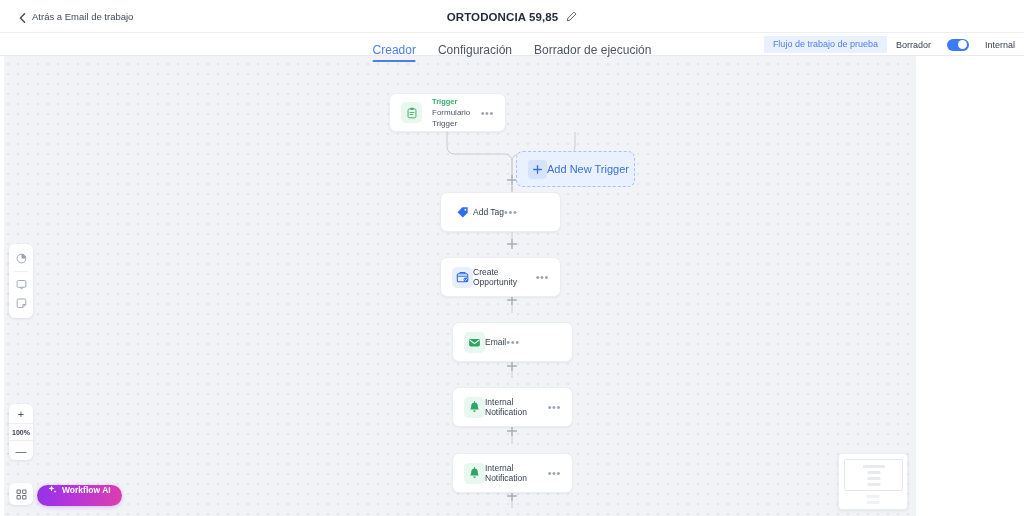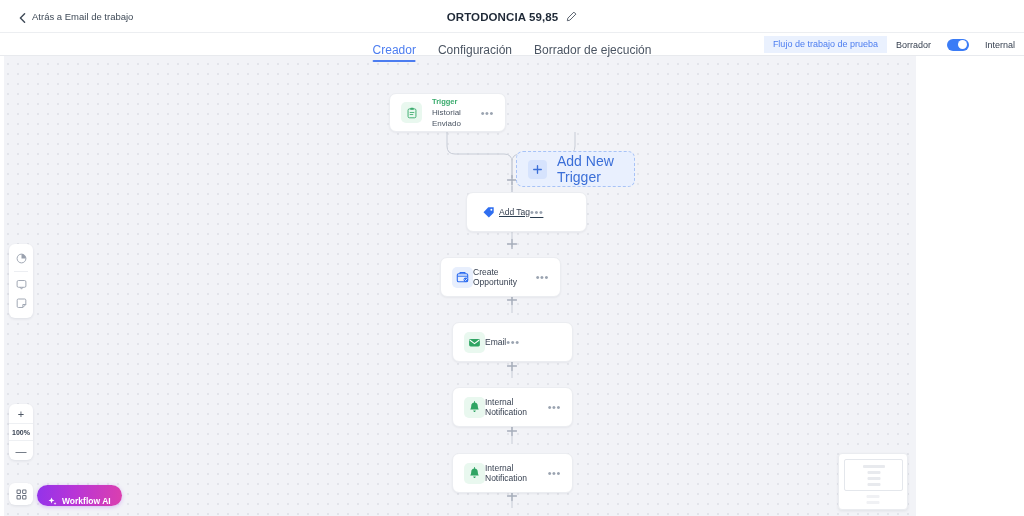--- a/index.html
+++ b/index.html
@@ -155,21 +155,21 @@
     position: absolute; border: 1.2px dashed #a8c3f7;
     background: #e9f0fe; border-radius: 7px;
     display: flex; align-items: center; cursor: pointer; z-index: 10;
   }
   .add-trigger .plus-box {
     width: 19px; height: 19px; border-radius: 4px; background: #d6e3fd;
     display: flex; align-items: center; justify-content: center;
     margin-left: 11px; flex: none;
   }
   .add-trigger .plus-box svg { display: block; }
-  .add-trigger .at-label { font-size: 14px; color: #3b6fd8; margin-left: 10px; }
+  .add-trigger .at-label { font-size: 11px; color: #3b6fd8; }
 
   
   .rail {
     position: absolute; left: 9px; top: 188px;
     width: 24px; background: #ffffff;
     border-radius: 6px; box-shadow: 0 1px 3px rgba(16,24,40,0.09);
     padding: 5px 0; z-index: 20;
   }
   .rail-btn {
     width: 24px; height: 19px;
@@ -205,21 +205,21 @@
     display: flex; align-items: center; justify-content: center;
     cursor: pointer; z-index: 20;
   }
   .fitbtn svg { display: block; }
 
   
   .wf-ai {
     position: absolute; left: 37px; top: 429px;
     height: 21px; border-radius: 11px;
     background: linear-gradient(95deg, #9333ea 0%, #b935d6 45%, #db3fae 100%);
-    display: flex; align-items: flex-end; gap: 5px;
+    display: flex; align-items: flex-start; gap: 5px;
     padding: 0 11px; cursor: pointer; z-index: 22;
     box-shadow: 0 1px 4px rgba(147,51,234,0.3);
   }
   .wf-ai .sparkle { width: 9px; height: 9px; flex: none; }
   .wf-ai .sparkle svg { display: block; }
   .wf-ai .wf-label { font-size: 8.5px; color: #ffffff; font-weight: 600; white-space: nowrap; }
 
   
   .minimap {
     position: absolute; right: 8px; bottom: 6px;
@@ -341,35 +341,35 @@
     <div class="node" style="left:389px; top:37px; width:117px; height:39px;">
       <div class="node-ico ico-green">
         <svg width="12" height="12" viewBox="0 0 14 14">
           <rect x="2.4" y="2.2" width="9.2" height="10.4" rx="1.6" fill="none" stroke="#3aab6d" stroke-width="1.1"></rect>
           <rect x="5" y="0.9" width="4" height="2.4" rx="0.8" fill="#3aab6d"></rect>
           <path d="M4.8 6.4 H9.2 M4.8 8.8 H8" stroke="#3aab6d" stroke-width="1" stroke-linecap="round"></path>
         </svg>
       </div>
       <div class="node-text">
         <div class="node-title-sm">Trigger</div>
-        <div class="node-sub">Historial Enviado</div>
+        <div class="node-sub">Formulario Trigger</div>
       </div>
       <div class="node-dots">•••</div>
     </div>
 
     <div class="add-trigger" style="left:516px; top:95px; width:119px; height:36px; top:95px;">
       <div class="plus-box">
         <svg width="9" height="9" viewBox="0 0 10 10">
             <path d="M5 0.8 V9.2 M0.8 5 H9.2" stroke="#3b6fd8" stroke-width="1.5" stroke-linecap="round"></path>
           </svg>
       </div>
       <span class="at-label">Add New Trigger</span>
     </div>
 
-    <div class="node" style="left:466px; top:136px; width:121px; height:40px;text-decoration:underline;">
+    <div class="node" style="left:440px; top:136px; width:121px; height:40px;">
       <div class="node-ico ico-plain">
         <svg width="13" height="13" viewBox="0 0 14 14">
           <path d="M1.6 6.6 L6.8 1.4 L12.6 1.4 L12.6 7.2 L7.4 12.4 Z" fill="#2f6ef0"></path>
           <circle cx="10.1" cy="4" r="1.05" fill="#ffffff"></circle>
         </svg>
       </div>
       <span class="node-label">Add Tag</span>
       <div class="node-dots">•••</div>
     </div>
 

